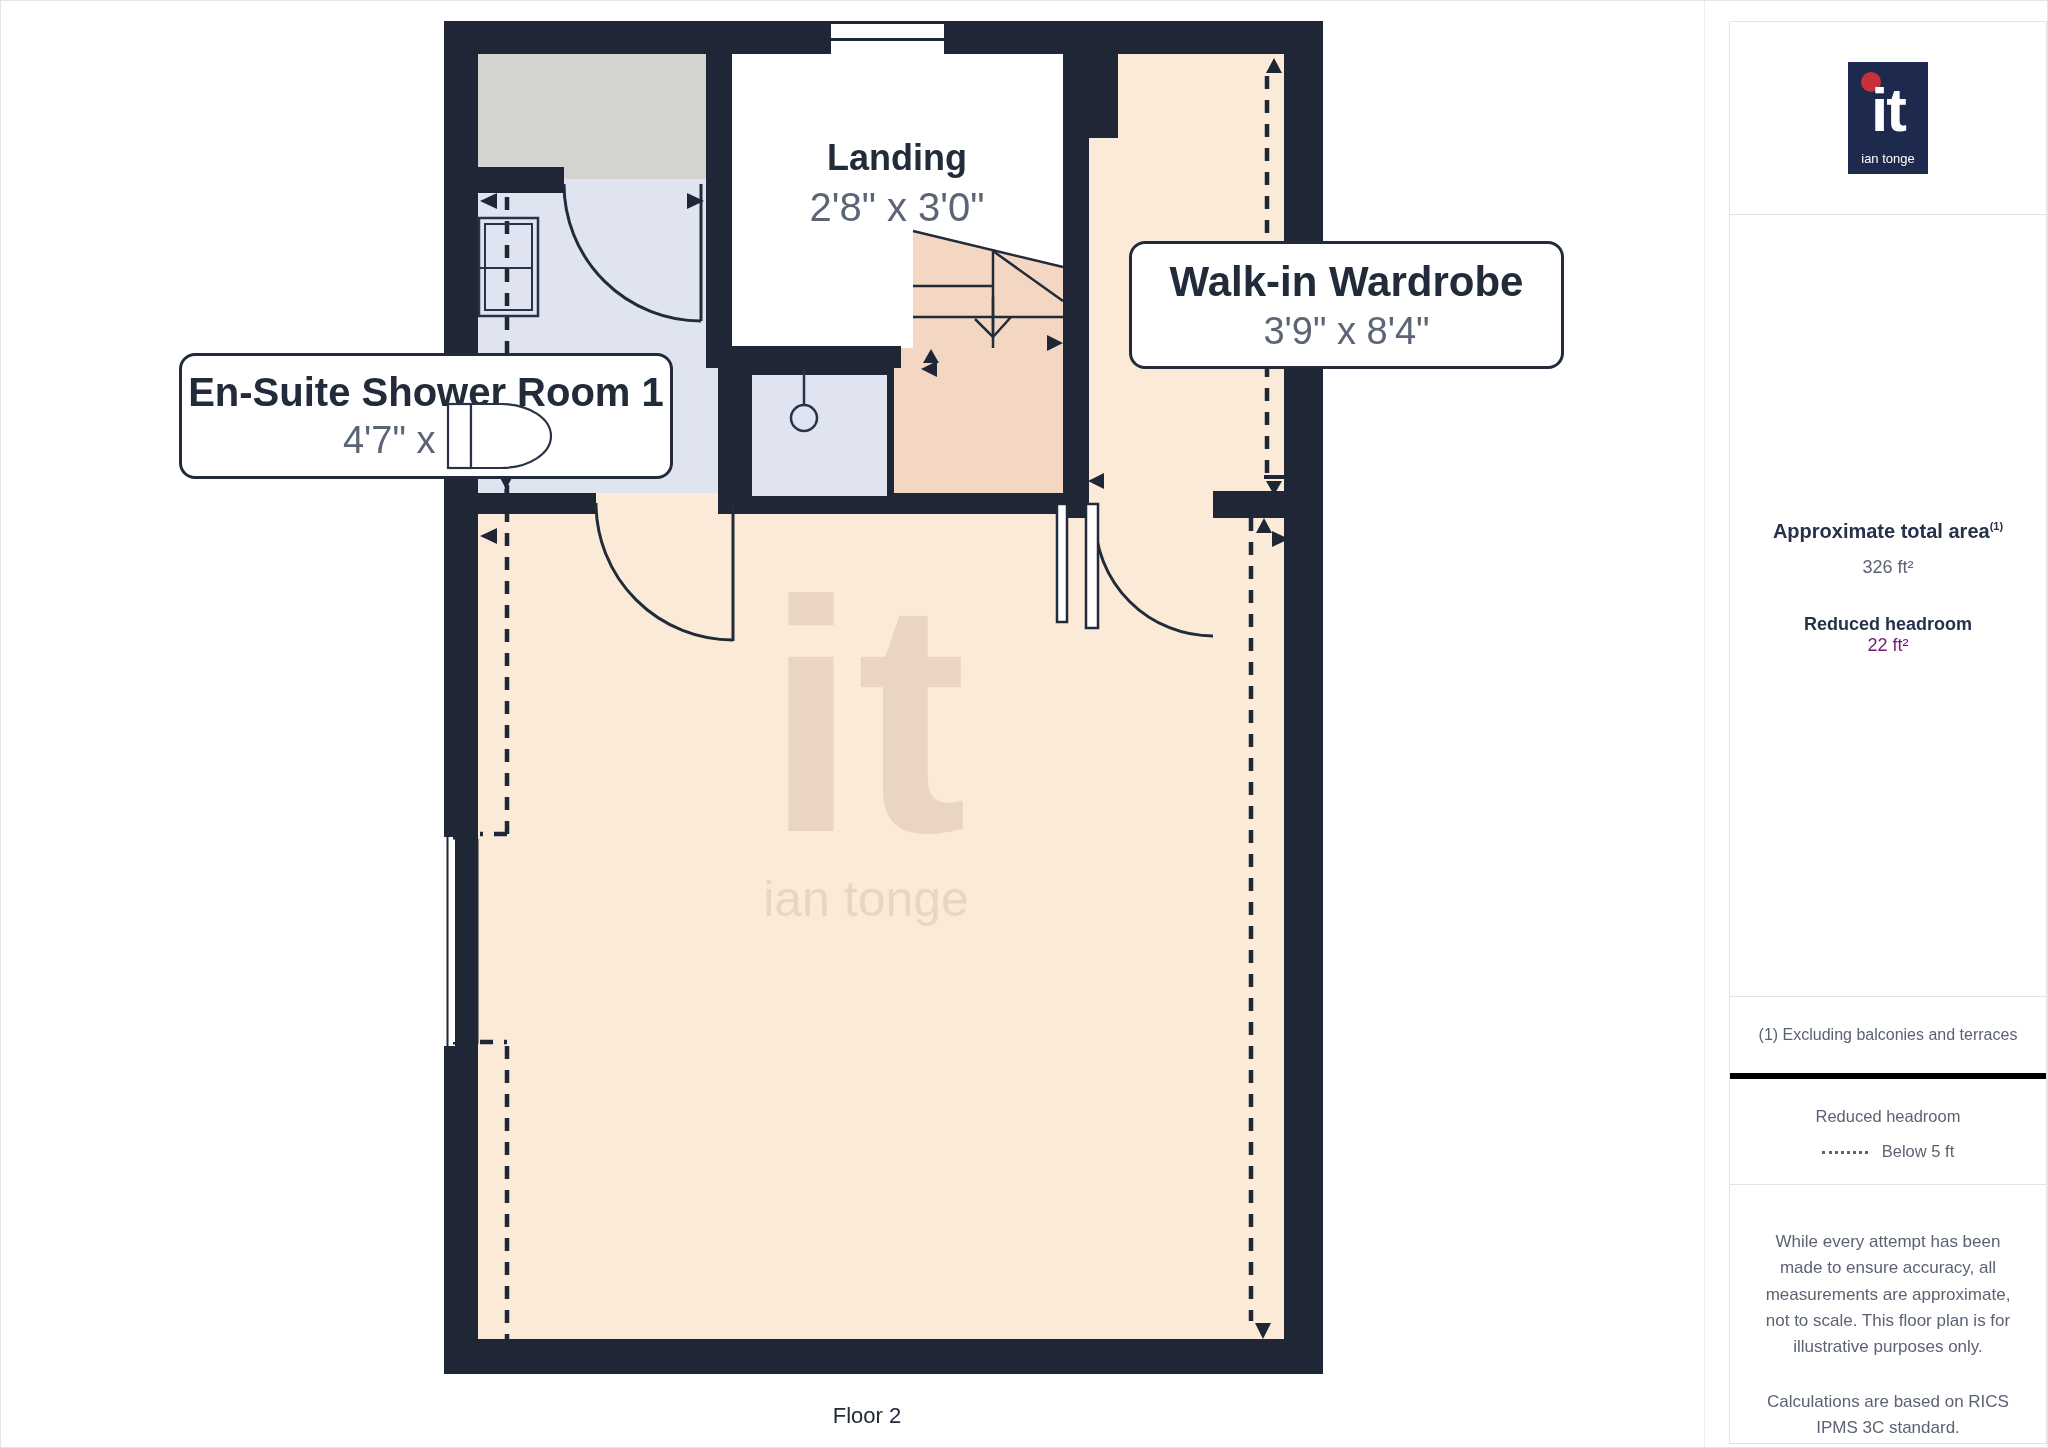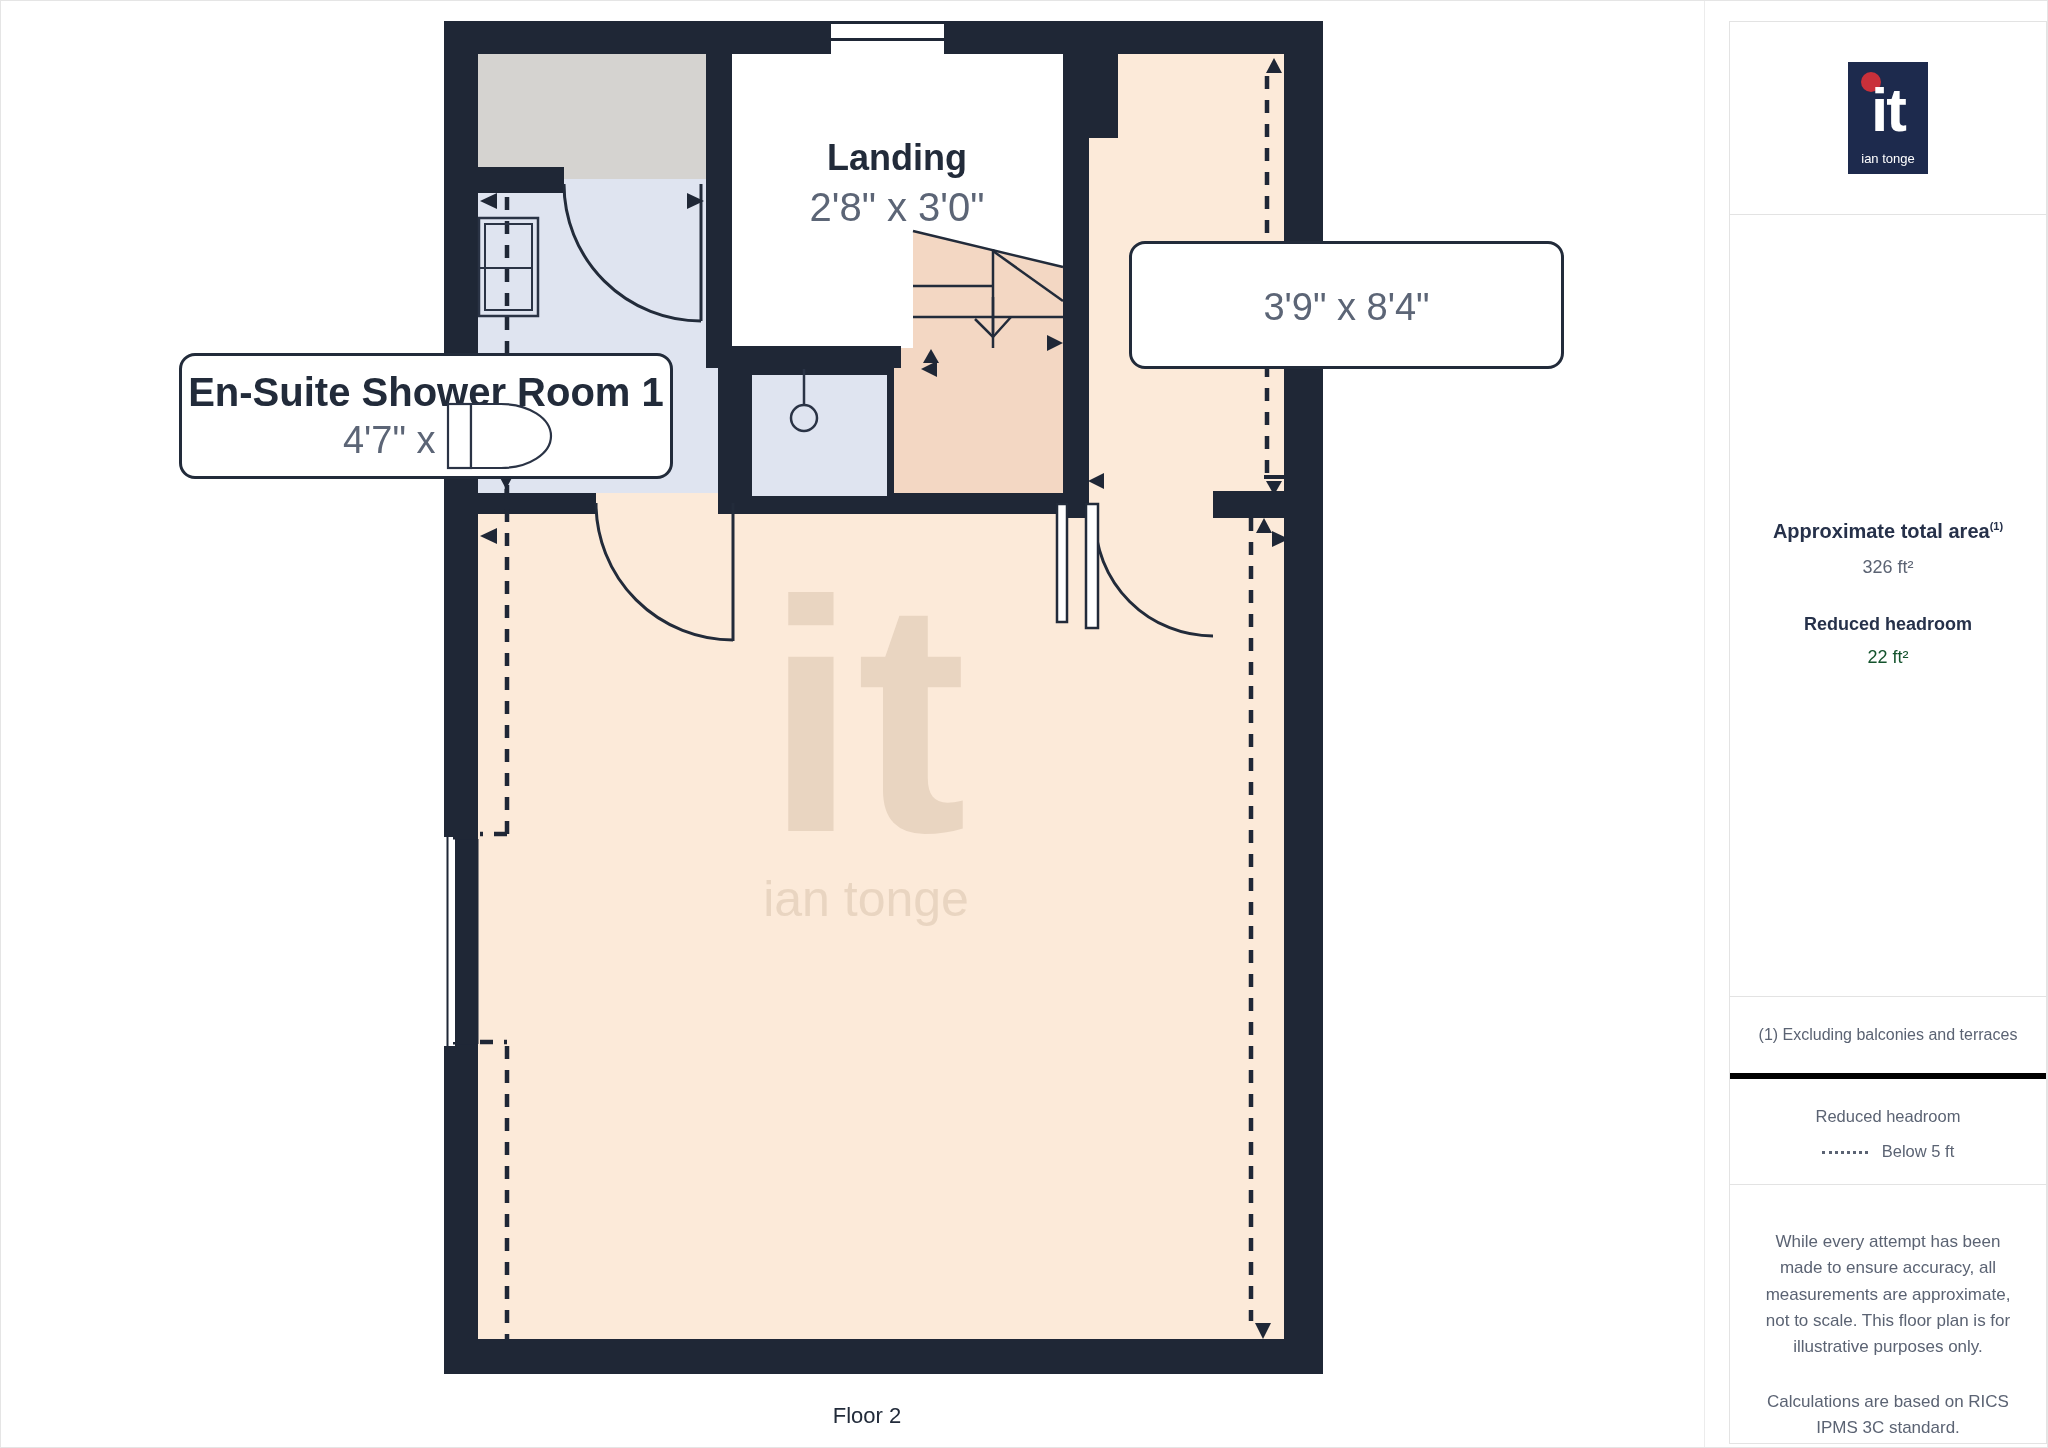--- a/index.html
+++ b/index.html
@@ -39,21 +39,21 @@
   .logo-box{position:relative;width:80px;height:112px;background:#1d2a4d;}
   .logo-dot{position:absolute;left:13px;top:10px;width:20px;height:20px;border-radius:50%;background:#c9303a;}
   .logo-it{position:absolute;left:0;right:0;top:8px;text-align:center;color:#ffffff;
            font-size:62px;font-weight:bold;letter-spacing:-2px;line-height:80px;}
   .logo-name{position:absolute;left:0;right:0;bottom:8px;text-align:center;color:#ffffff;font-size:13px;}
   .sb-area{height:782px;border-bottom:1px solid #e3e3e3;padding-top:305px;}
   .sb-area .title{font-size:20px;font-weight:bold;color:#26314a;}
   .sb-area .title sup{font-size:11px;}
   .sb-area .value{font-size:18px;color:#5b6373;margin-top:14px;}
   .sb-area .title2{font-size:18px;font-weight:bold;color:#26314a;margin-top:36px;}
-  .sb-area .value2{font-size:18px;color:#14532d;margin-top:12px;}
+  .sb-area .value2{font-size:18px;color:#701a75;}
   .sb-footnote{height:82px;border-bottom:6px solid #000000;display:flex;align-items:center;justify-content:center;
                font-size:16px;color:#5b6373;}
   .sb-legend{height:106px;border-bottom:1px solid #e3e3e3;padding-top:28px;font-size:16.5px;color:#5b6373;}
   .legend-row{margin-top:16px;}
   .legend-dash{display:inline-block;width:46px;border-top:3px dotted #5b6373;vertical-align:middle;margin-right:14px;}
   .sb-disclaimer{padding:44px 24px 0 24px;font-size:17px;color:#5b6373;line-height:1.55;}
   .sb-disclaimer .para2{margin-top:28px;}
 </style>
 </head>
 <body>
@@ -167,20 +167,21 @@
       <circle cx="803" cy="417" r="13" stroke-width="2.5"></circle>
     </g>
   </svg>
 
   <div class="room-label lbl-landing">
     <div class="rname">Landing</div>
     <div class="rdims">2'8" x 3'0"</div>
   </div>
 
   <div class="room-label label-box lbl-wardrobe">
+    <div class="rname">Walk-in Wardrobe</div>
     <div class="rdims">3'9" x 8'4"</div>
   </div>
 
   <div class="room-label label-box lbl-ensuite">
     <div class="rname">En-Suite Shower Room 1</div>
     <div class="rdims">4'7" x 5'9"</div>
   </div>
 
 
   <div class="floor-label">Floor 2</div>

